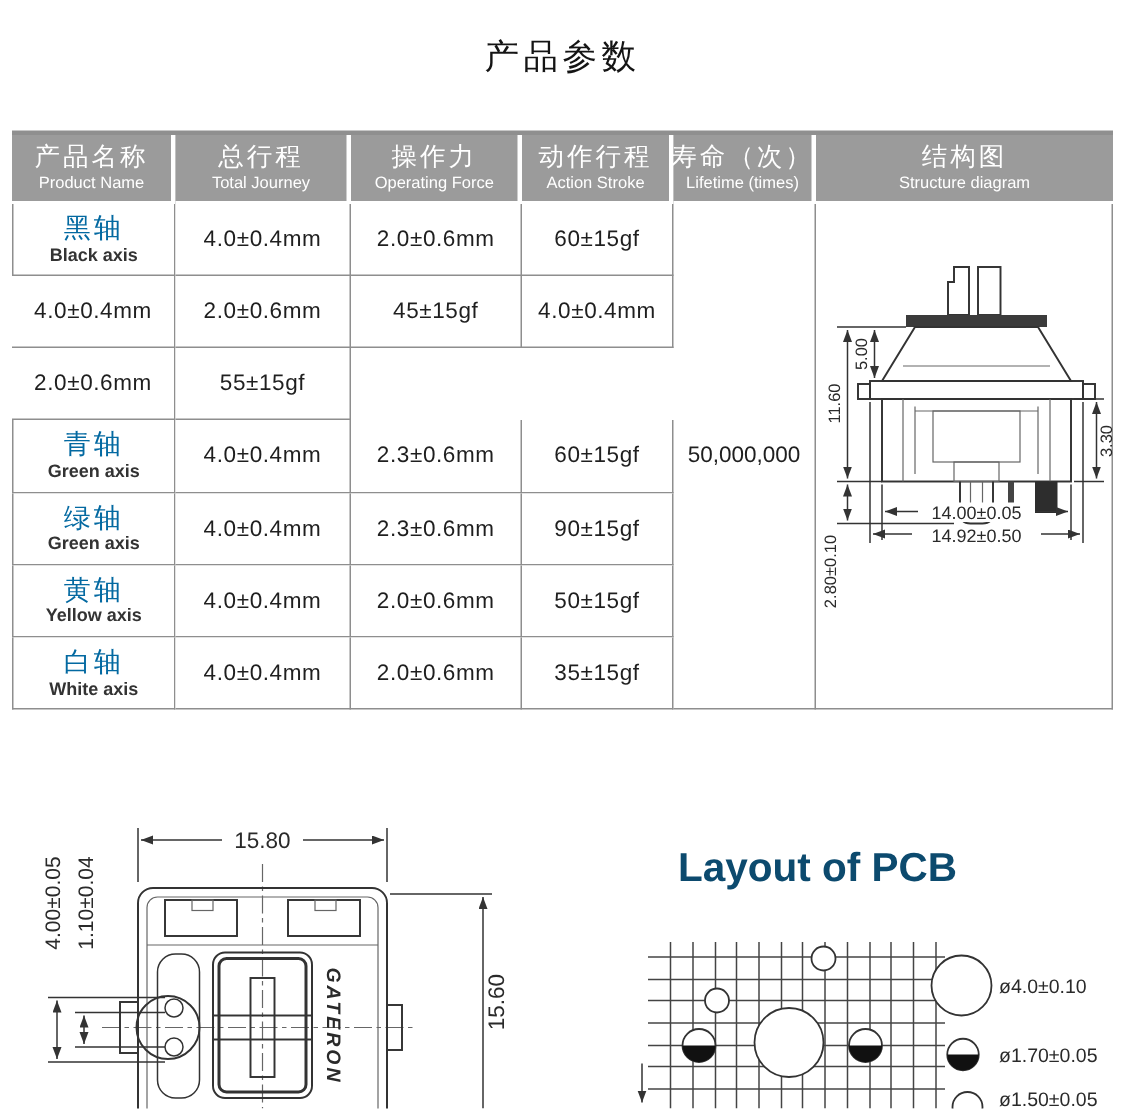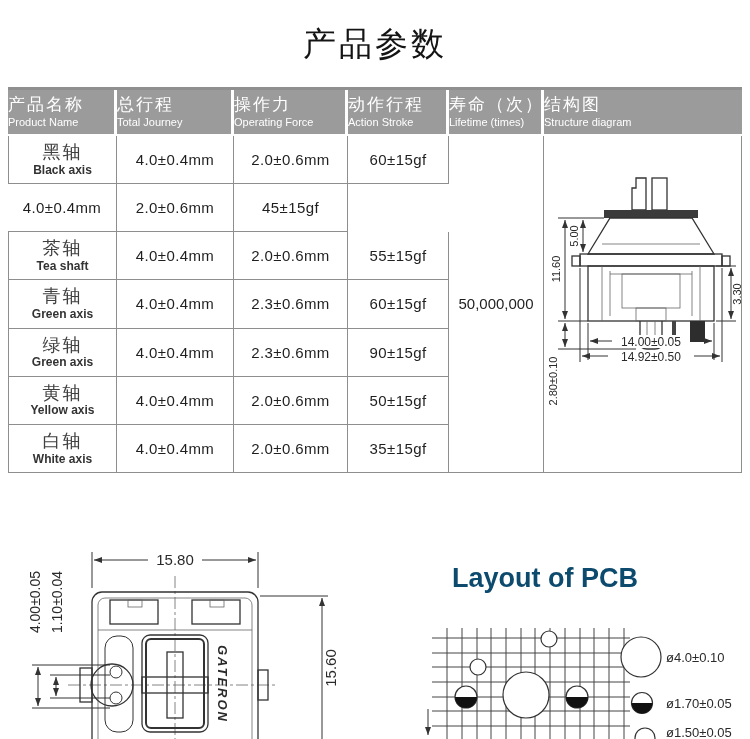--- a/index.html
+++ b/index.html
@@ -3,46 +3,46 @@
 <meta charset="utf-8">
 <style>
   html,body{margin:0;padding:0;}
   body{
     width:750px;height:739px;position:relative;overflow:hidden;
     background:#ffffff;font-family:"Liberation Sans",sans-serif;color:#1f1f1f;
   }
   
   .page-title{
     position:absolute;top:22px;left:0;width:750px;text-align:center;
-    font-size:33px;letter-spacing:3px;color:#141414;
+    font-size:23px;letter-spacing:3px;color:#141414;
   }
   
   .spec-table{
     position:absolute;left:8px;top:87px;width:734px;
     display:grid;
     grid-template-columns:109px 117px 114px 101px 95px 198px;
     grid-template-rows:46px repeat(7,48.15px);
     border-top:3px solid #8f8f8f;
     background:#fff;
   }
   .hcell{
     background:#9b9b9b;color:#ffffff;
-    display:flex;flex-direction:column;align-items:flex-start;justify-content:center;
+    display:flex;flex-direction:column;align-items:center;justify-content:center;
     border-right:3px solid #ffffff;border-bottom:2px solid #ffffff;
     overflow:visible;white-space:nowrap;
   }
   .hcell:nth-child(6){border-right:none;}
   .hcell .zh{font-size:17px;letter-spacing:2px;line-height:1.2;}
   .hcell .en{font-size:11px;line-height:1.2;}
   .cell{
     background:#fff;display:flex;flex-direction:column;align-items:center;justify-content:center;
     border-right:1.5px solid #8e8e8e;border-bottom:1.5px solid #8e8e8e;
   }
   .cell.name{grid-column:1;border-left:1.5px solid #8e8e8e;}
-  .cell .zh{font-size:18px;color:#404040;letter-spacing:2px;line-height:1.15;}
+  .cell .zh{font-size:18px;color:#0369a1;letter-spacing:2px;line-height:1.15;}
   .cell .en{font-size:12px;color:#333;line-height:1.2;font-weight:bold;}
   .cell.val{font-size:15px;color:#1f1f1f;letter-spacing:.4px;}
   .cell.merge-life{grid-column:5;grid-row:2 / span 7;font-size:15px;}
   .cell.merge-struct{grid-column:6;grid-row:2 / span 7;position:relative;padding:0;}
   .cell.merge-struct svg{position:absolute;left:0;top:0;}
   
   .topview-svg{position:absolute;left:10px;top:540px;}
   .pcb-svg{position:absolute;left:400px;top:545px;}
   .pcb-title{
     position:absolute;left:418px;top:563px;width:220px;text-align:right;
@@ -179,24 +179,20 @@
     <div class="en">Black axis</div>
   </div>
   <div class="cell val">4.0±0.4mm</div>
   <div class="cell val">2.0±0.6mm</div>
   <div class="cell val">60±15gf</div>
 
   <div class="cell val">4.0±0.4mm</div>
   <div class="cell val">2.0±0.6mm</div>
   <div class="cell val">45±15gf</div>
 
-  <div class="cell name">
-    <div class="zh">茶轴</div>
-    <div class="en">Tea shaft</div>
-  </div>
   <div class="cell val">4.0±0.4mm</div>
   <div class="cell val">2.0±0.6mm</div>
   <div class="cell val">55±15gf</div>
 
   <div class="cell name">
     <div class="zh">青轴</div>
     <div class="en">Green axis</div>
   </div>
   <div class="cell val">4.0±0.4mm</div>
   <div class="cell val">2.3±0.6mm</div>

